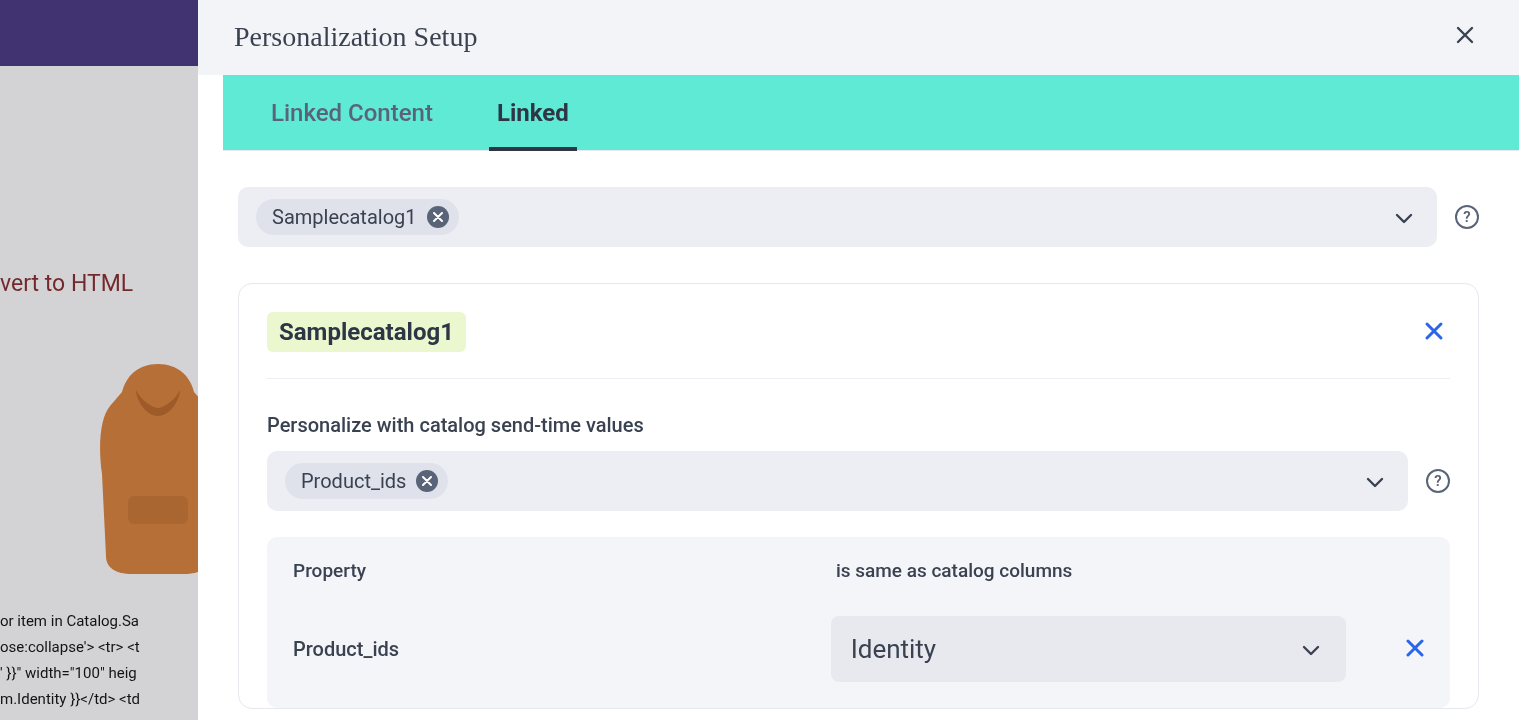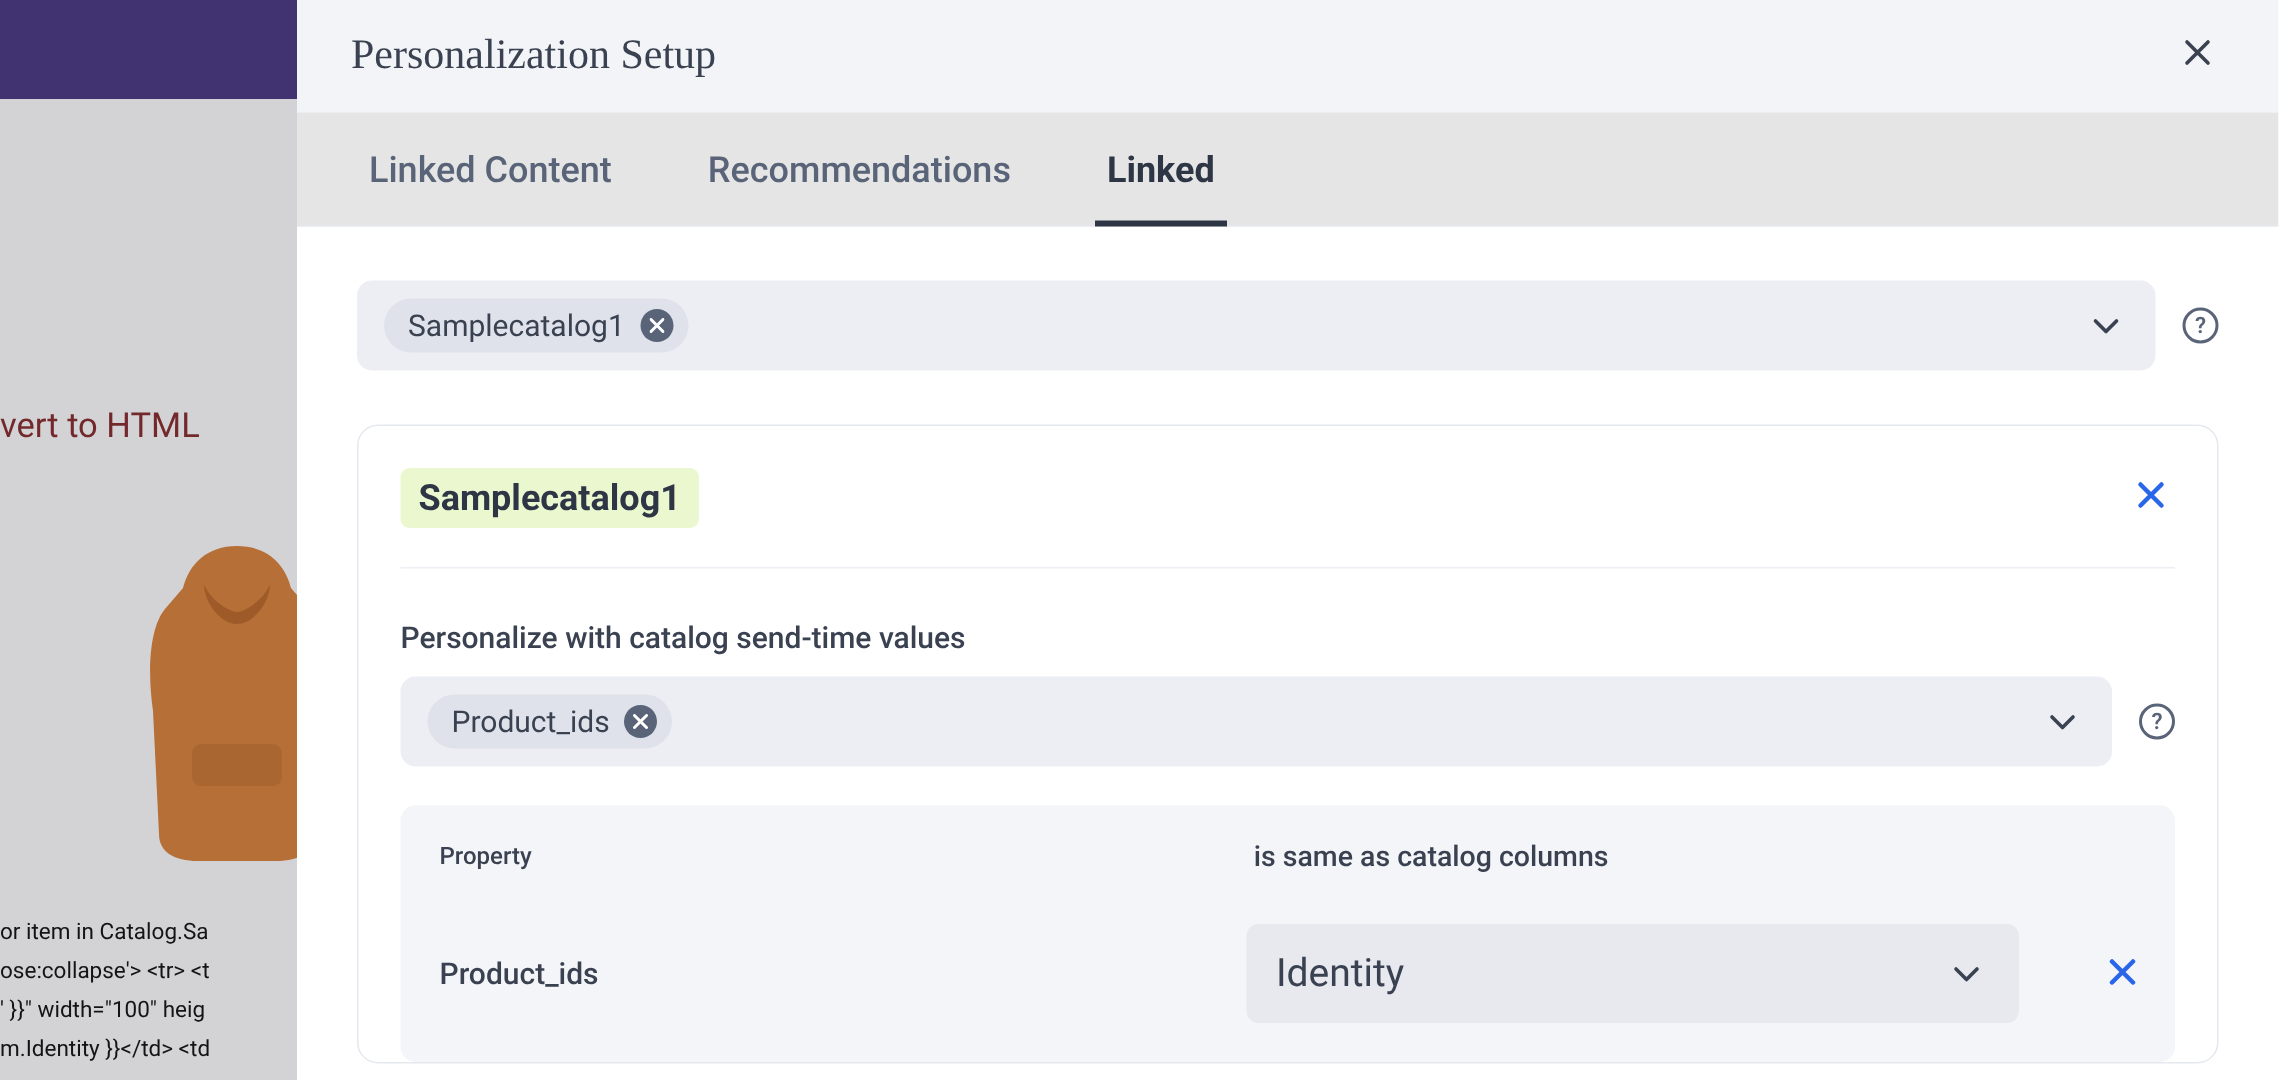--- a/index.html
+++ b/index.html
@@ -89,21 +89,22 @@
     cursor: pointer;
     padding: 4px 8px;
   }
 
   
   .tabs {
     display: flex;
     gap: 48px;
     padding: 0 40px;
     border-bottom: 1px solid #e5e8ee;
-    background: #e5e5e5;
+    background: #5eead4;
+    margin-left: 25px;
   }
   .tab {
     padding: 24px 8px 20px 8px;
     font-size: 24px;
     font-weight: 500;
     color: #5a6478;
     cursor: pointer;
     border-bottom: 4px solid transparent;
     margin-bottom: -1px;
   }
@@ -234,21 +235,21 @@
   .mapping {
     margin-top: 26px;
     background: #f4f5f8;
     border-radius: 10px;
     padding: 22px 26px 26px 26px;
   }
   .mapping-headers {
     display: flex;
     align-items: center;
   }
-  .col-prop { width: 48%; font-size: 16px; color: #3a4251; font-weight: 500;}
+  .col-prop { width: 48%; font-size: 19px; color: #3a4251; font-weight: 500;}
   .col-cat { flex: 1; font-size: 19px; color: #3a4251; font-weight: 500;}
   .mapping-row {
     display: flex;
     align-items: center;
     margin-top: 34px;
   }
   .mapping-row .col-prop { font-size: 20px; color: #3a4251; font-weight: 500;}
   .catalog-select {
     background: #e7e9ef;
     border-radius: 8px;
@@ -293,21 +294,20 @@
     <div class="panel-title">Personalization Setup</div>
     <div class="close-x">
       <svg width="20" height="20" viewBox="0 0 20 20">
           <path d="M3 3 L17 17 M17 3 L3 17" stroke="#3a4251" stroke-width="2.4" stroke-linecap="round"></path>
         </svg>
     </div>
   </div>
 
   <div class="tabs">
     <div class="tab">Linked Content</div>
-    <div class="tab">Recommendations</div>
     <div class="tab active">Linked</div>
   </div>
 
   <div class="panel-body">
 
     <div class="field-row">
       <div class="select-box">
         <span class="chip">
           <span class="chip-label">Samplecatalog1</span>
           <span class="chip-x">

